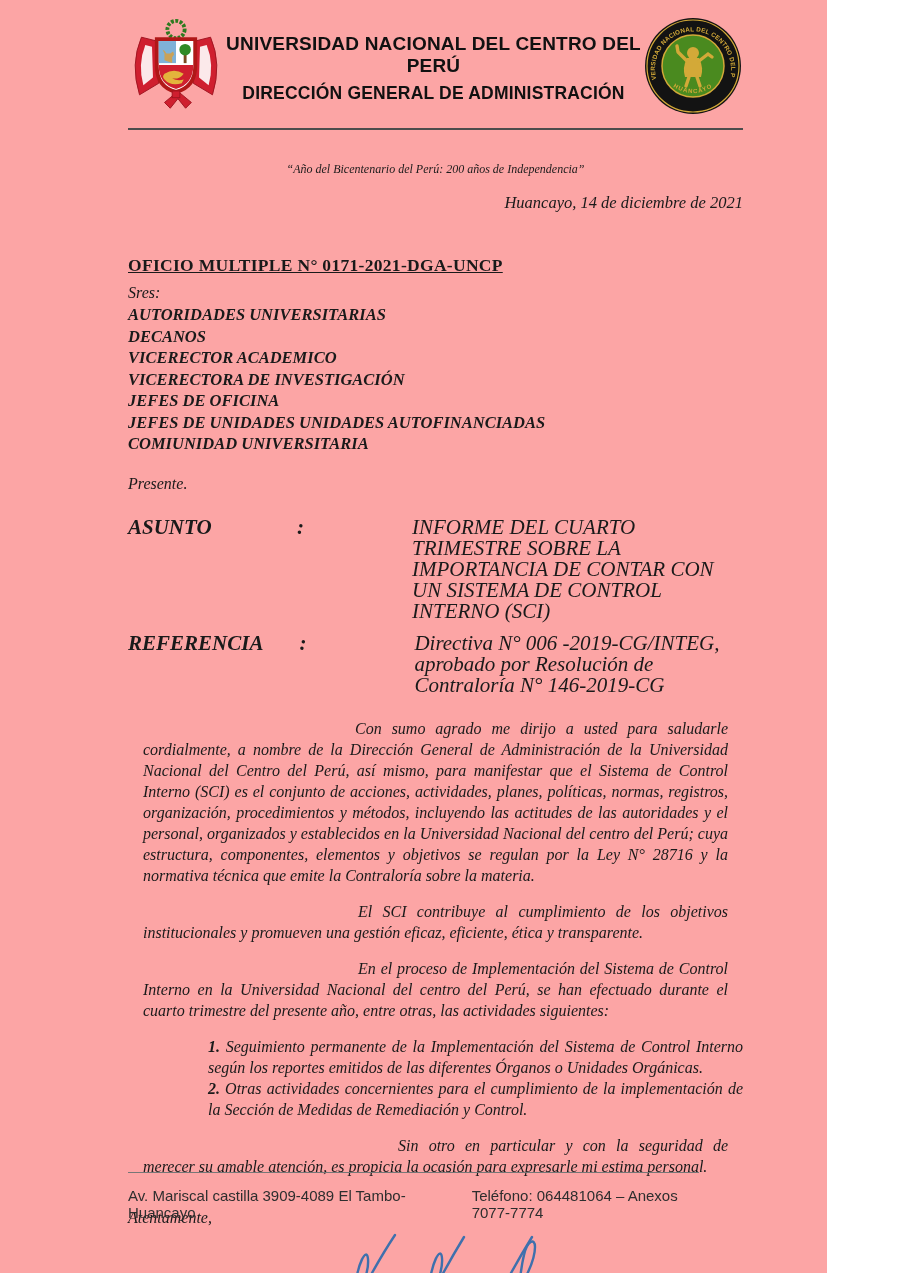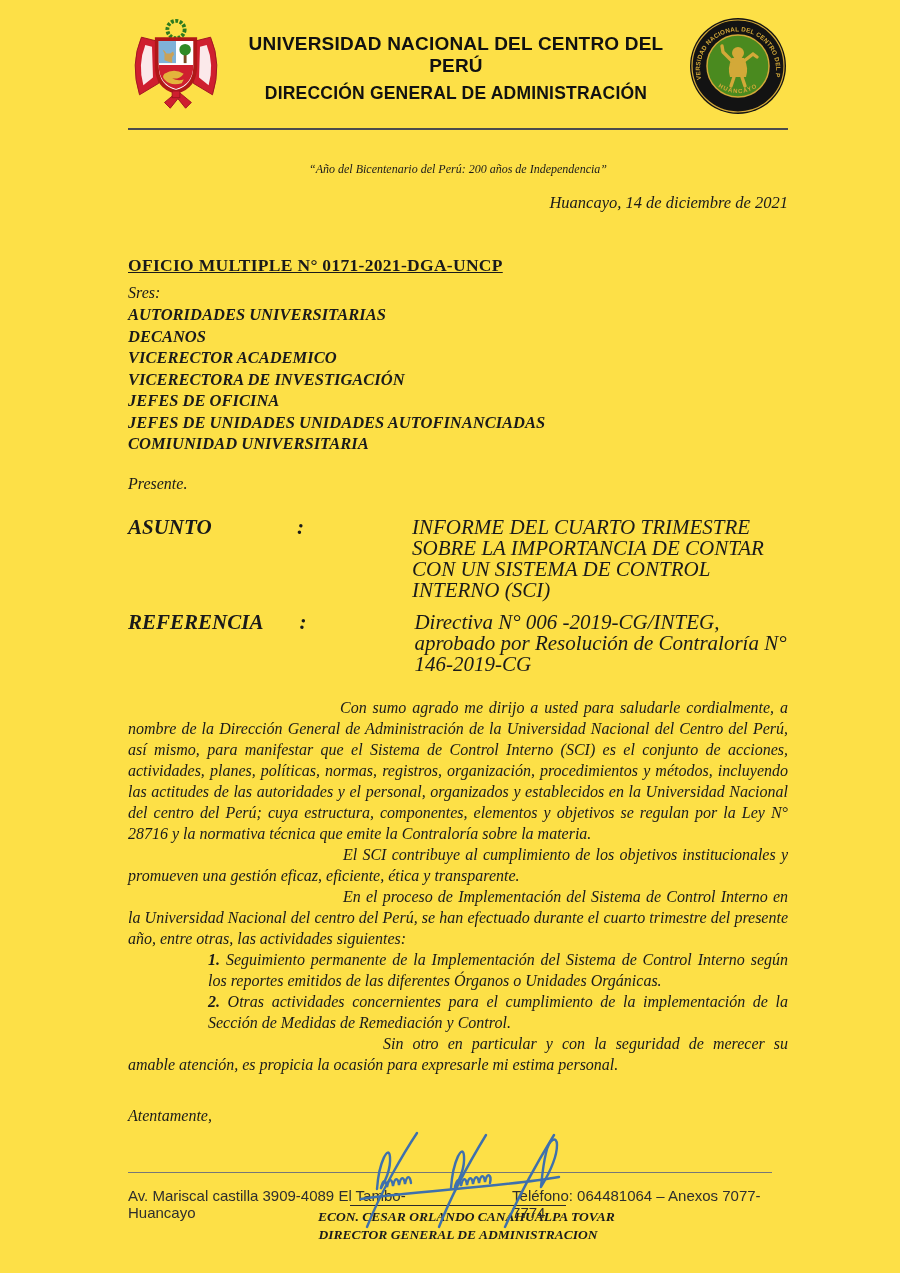--- a/index.html
+++ b/index.html
@@ -1,23 +1,23 @@
 <!DOCTYPE html>
 <html><head>
 <meta charset="utf-8">
 <style>
   html,body{margin:0;padding:0;background:#ffffff;}
   .page{
     position:relative;
-    width:900px;height:1273px;
-    background:#fde047;
+    width:827px;height:1273px;
+    background:#fca5a5;
     font-family:"Liberation Serif", serif;
     color:#1a1a1a;
     box-sizing:border-box;
-    padding:14px 112px 0 128px;
+    padding:14px 84px 0 128px;
     overflow:hidden;
   }
   
   .hdr{display:flex;align-items:center;}
   .hdr-logo-left{width:96px;flex:0 0 96px;}
   .hdr-logo-right{width:100px;flex:0 0 100px;}
   .hdr-titles{flex:1;text-align:center;font-family:"Liberation Sans",sans-serif;font-weight:bold;color:#111;}
   .hdr-line1{font-size:19px;letter-spacing:.2px;}
   .hdr-line2{font-size:17.5px;margin-top:6px;letter-spacing:.2px;}
   .hdr-rule{border:none;border-top:2.5px solid #4c4c4c;margin:6px 0 0 0;}
@@ -30,21 +30,21 @@
   .presente{margin-top:20px;font-style:italic;font-size:16px;}
   
   .ref-row{display:flex;margin-top:24px;font-style:italic;font-size:21px;line-height:21px;gap:36px;}
   .ref-row .lbl{flex:0 0 133px;font-weight:bold;}
   .ref-row .col{flex:0 0 79px;font-weight:bold;}
   .ref-row .txt{flex:1;}
   .ref-row.subject .txt{font-weight:normal;}
   .ref-row.reference{margin-top:11px;}
   
   .body-block{margin-top:22px;font-style:italic;font-size:16px;line-height:21px;text-align:justify;}
-  .para{margin:0;}
+  .para{margin:15px;}
   .para.p1{text-indent:212px;}
   .para.p2,.para.p3{text-indent:215px;}
   .list-item{margin:0 0 0 80px;text-align:justify;}
   .list-item .num{font-weight:bold;}
   .para.closing{text-indent:255px;}
   .atentamente{margin-top:32px;font-style:italic;font-size:16px;}
   
   .sig-wrap{width:280px;margin:4px auto 0 auto;text-align:center;position:relative;}
   .sig-svg{display:block;margin:0 auto -24px auto;position:relative;z-index:2;}
   .sig-line{width:216px;margin:0 auto;border-bottom:1.5px solid #2b2b2b;height:0;}

